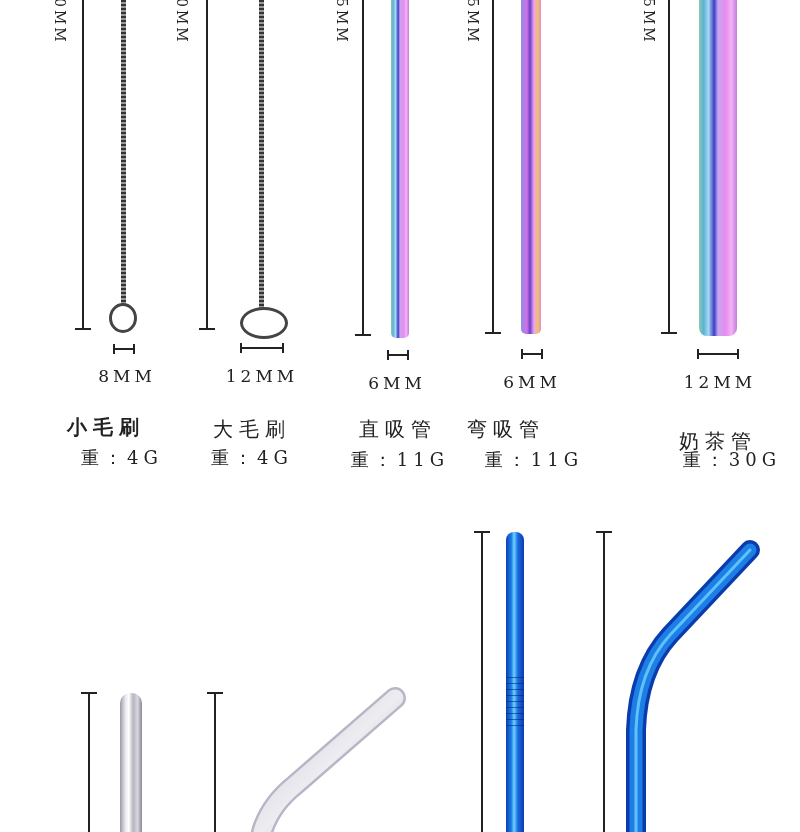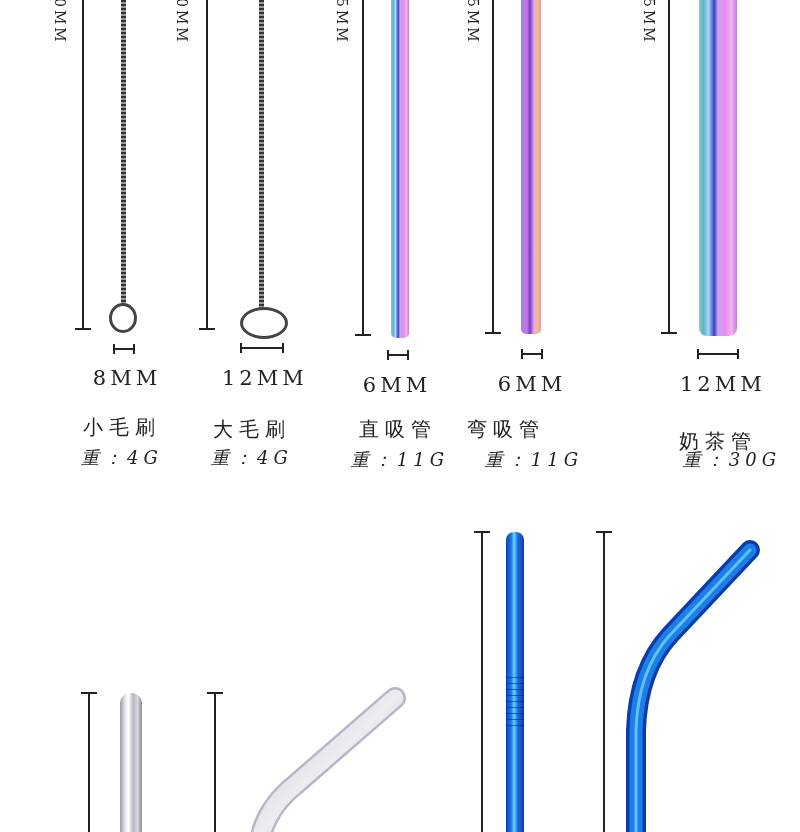--- a/index.html
+++ b/index.html
@@ -9,23 +9,23 @@
   
   .vdim { position: absolute; width: 2px; background: #222; }
   .vdim::after { content: ""; position: absolute; left: -7px; width: 16px; height: 2px; background: #222; bottom: 0; }
   .vdim.topcap::before { content: ""; position: absolute; left: -7px; width: 16px; height: 2px; background: #222; top: 0; }
   .vdim.nobottom::after { display: none; }
   
   .hdim { position: absolute; height: 2px; background: #222; }
   .hdim::before, .hdim::after { content: ""; position: absolute; top: -4px; width: 2px; height: 10px; background: #222; }
   .hdim::before { left: 0; } .hdim::after { right: 0; }
   .vlabel { position: absolute; writing-mode: vertical-rl; font-size: 14px; letter-spacing: 3px; color: #222; }
-  .mm { position: absolute; font-size: 21px; letter-spacing: 4px; text-align: center; }
+  .mm { position: absolute; font-size: 17px; letter-spacing: 4px; text-align: center; }
   .name { position: absolute; font-size: 20px; letter-spacing: 6px; text-align: center; }
-  .weight { position: absolute; font-size: 18px; letter-spacing: 5px; text-align: center; font-style: italic; }
+  .weight { position: absolute; font-size: 18px; letter-spacing: 5px; text-align: center; }
   
   .brush-wire { position: absolute; width: 5px;
     background: repeating-linear-gradient(180deg, #333 0 2px, #999 2px 4px); }
   .brush-loop { position: absolute; border: 3px solid #444; border-radius: 50%; background: transparent; }
   
   .rainbow { position: absolute; border-radius: 0 0 5px 5px;
     background: linear-gradient(90deg, #8fc9a8 0%, #59b3d6 12%, #a8d8f2 25%, #3a3fc4 40%, #c7a6f2 50%, #e88bf0 70%, #f3b3f3 85%, #c27be0 100%); }
   .rainbow-bent { position: absolute; border-radius: 0 0 5px 5px;
     background: linear-gradient(90deg, #8a8fe8 0%, #d36fe6 30%, #6a3fc4 45%, #f0a3f3 65%, #e7c460 85%, #ee88dd 100%); }
   .silver { position: absolute; border-radius: 10px 10px 0 0;
@@ -38,21 +38,21 @@
 
 <div>
 
   <div>
     <div class="vlabel" style="left:52px; top:-2px;">0MM</div>
     <div class="vdim" style="left:82px; top:0; height:330px;"></div>
     <div class="brush-wire" style="left:121px; top:0; height:305px;"></div>
     <div class="brush-loop" style="left:109px; top:303px; width:22px; height:24px;"></div>
     <div class="hdim" style="left:113px; top:348px; width:22px;"></div>
     <div class="mm" style="left:92px; top:366px; width:70px;">8MM</div>
-    <div class="name" style="left:72px; top:414px; width:100px;">小毛刷</div>
+    <div class="name" style="left:56px; top:414px; width:100px;font-weight:bold;">小毛刷</div>
     <div class="weight" style="left:72px; top:446px; width:100px;">重：4G</div>
   </div>
 
   <div>
     <div class="vlabel" style="left:174px; top:-2px;">0MM</div>
     <div class="vdim" style="left:206px; top:0; height:330px;"></div>
     <div class="brush-wire" style="left:259px; top:0; height:310px;"></div>
     <div class="brush-loop" style="left:240px; top:307px; width:42px; height:26px;"></div>
     <div class="hdim" style="left:240px; top:347px; width:44px;"></div>
     <div class="mm" style="left:222px; top:366px; width:80px;">12MM</div>

